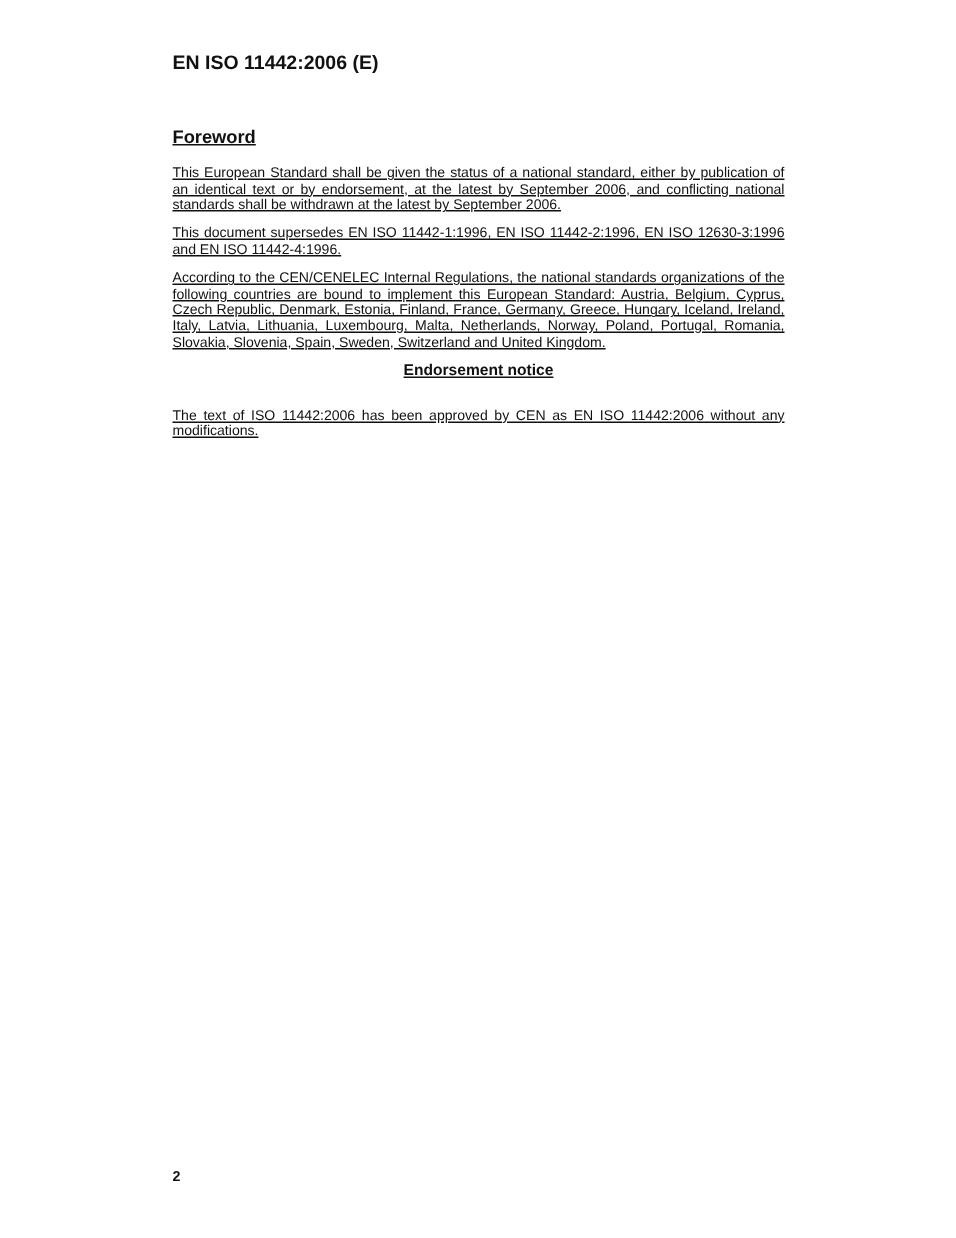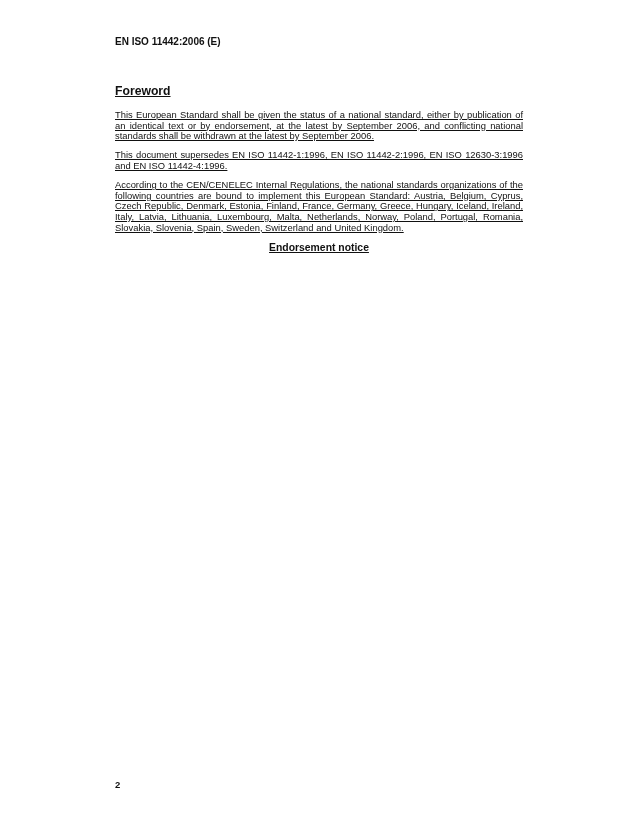--- a/index.html
+++ b/index.html
@@ -12,21 +12,21 @@
       height: 825px;
       position: relative;
       overflow: hidden;
       font-family: "Liberation Sans", sans-serif;
       color: #111111;
     }
     .page-header {
       position: absolute;
       left: 115px;
       top: 36px;
-      font-size: 10px;
+      font-size: 13px;
       font-weight: bold;
       line-height: 12px;
     }
     .content {
       position: absolute;
       left: 115px;
       top: 84px;
       width: 408px;
       text-decoration: underline;
     }
@@ -65,15 +65,16 @@
 
 <div class="content">
   <div class="section-title">Foreword</div>
 
   <p class="para">This European Standard shall be given the status of a national standard, either by publication of an identical text or by endorsement, at the latest by September 2006, and conflicting national standards shall be withdrawn at the latest by September 2006.</p>
   <p class="para">This document supersedes EN ISO 11442-1:1996, EN ISO 11442-2:1996, EN ISO 12630-3:1996 and EN ISO 11442-4:1996.</p>
   <p class="para">According to the CEN/CENELEC Internal Regulations, the national standards organizations of the following countries are bound to implement this European Standard: Austria, Belgium, Cyprus, Czech Republic, Denmark, Estonia, Finland, France, Germany, Greece, Hungary, Iceland, Ireland, Italy, Latvia, Lithuania, Luxembourg, Malta, Netherlands, Norway, Poland, Portugal, Romania, Slovakia, Slovenia, Spain, Sweden, Switzerland and United Kingdom.</p>
 
   <div class="subsection-title">Endorsement notice</div>
 
+  <p class="para">The text of ISO 11442:2006 has been approved by CEN as EN ISO 11442:2006 without any modifications.</p>
 </div>
 
 <div class="page-number">2</div>
 
 </body></html>

